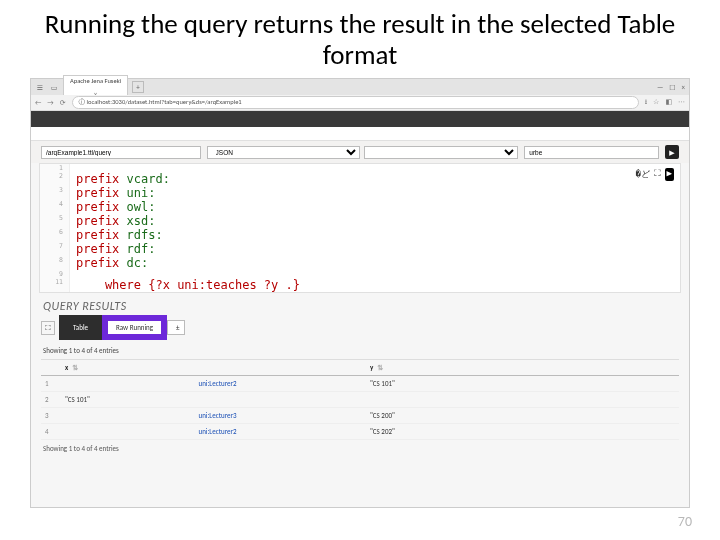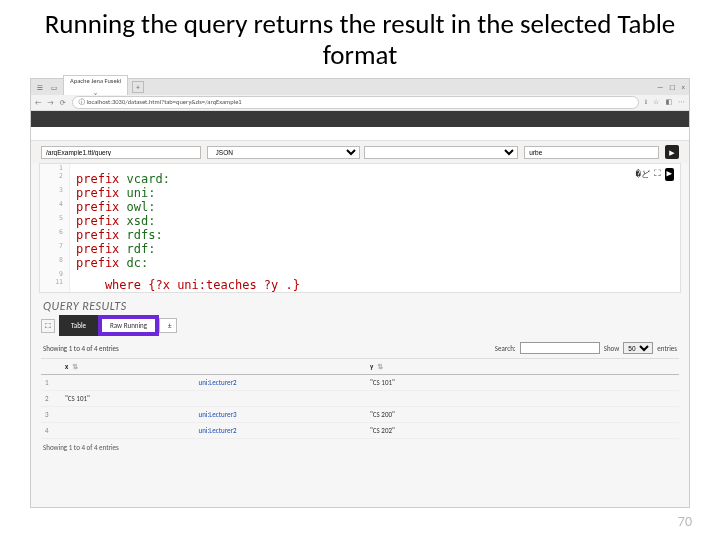--- a/index.html
+++ b/index.html
@@ -31,21 +31,21 @@
   .eicons span { font-size: 9px; }
   .line { display: flex; }
   .gut { width: 30px; text-align: right; padding-right: 6px; color: #aaa; font-size: 6.5px; background: #fafafa; border-right: 1px solid #eee; }
   .code { padding-left: 6px; font-size: 12px; white-space: pre; }
   .kw { color: #b50000; }
   .pfx { color: #1a6b1a; }
   .iri { color: #1a4fb5; }
   .reshdr { font-size: 12px; color: #666; padding: 6px 12px 2px; text-transform: uppercase; letter-spacing: .5px; font-style: italic; }
   .tabs { display: flex; align-items: center; gap: 0; padding: 0 10px 4px; }
   .exp { width: 14px; height: 14px; border: 1px solid #bbb; display: flex; align-items: center; justify-content: center; margin-right: 4px; }
-  .vtab { border: 4px solid #6d28d9; padding: 2px 8px; font-size: 7px; color: #333; background: #fff; }
+  .vtab { border: 6px solid #6d28d9; padding: 2px 8px; font-size: 7px; color: #333; background: #fff; }
   .vtab.active { background: #2d2d2d; color: #fff; border-color: #2d2d2d; }
   .pm { border: 1px solid #bbb; width: 14px; text-align: center; }
   .ctrlrow { display: flex; align-items: center; padding: 2px 12px 4px; font-size: 7px; color: #444; }
   .ctrlrow .search { margin-left: auto; display: flex; align-items: center; gap: 4px; }
   .ctrlrow input { border: 1px solid #999; height: 12px; width: 80px; font-size: 6.5px; }
   .ctrlrow select { border: 1px solid #999; height: 12px; font-size: 6.5px; }
   .tbl { margin: 0 10px; border-top: 1px solid #ddd; }
   .tr { display: flex; border-bottom: 1px solid #eee; padding: 3px 4px; font-size: 7px; color: #333; align-items: center; }
   .tr.head { color: #222; font-weight: bold; border-bottom: 1px solid #bbb; }
   .c0 { width: 20px; color: #888; }
@@ -157,27 +157,20 @@
 
   <div class="reshdr">QUERY RESULTS</div>
   <div class="tabs">
     <div class="exp">⛶</div>
     <div class="vtab active">Table</div>
     <div class="vtab">Raw Running</div>
     <div class="vtab pm">±</div>
   </div>
   <div class="ctrlrow">
     <span>Showing 1 to 4 of 4 entries</span>
-    <div class="search">
-      <span>Search:</span>
-      <input style="">
-      <span>Show</span>
-      <select><option>50</option></select>
-      <span>entries</span>
-    </div>
   </div>
   <div class="tbl">
     <div class="tr head">
       <div class="c0"></div>
       <div class="c1"><span>x</span><span class="sort">⇅</span></div>
       <div class="c2"><span>y</span><span class="sort">⇅</span></div>
     </div>
     <div id="result-rows">
           <div class="tr">
             <div class="c0">1</div>

